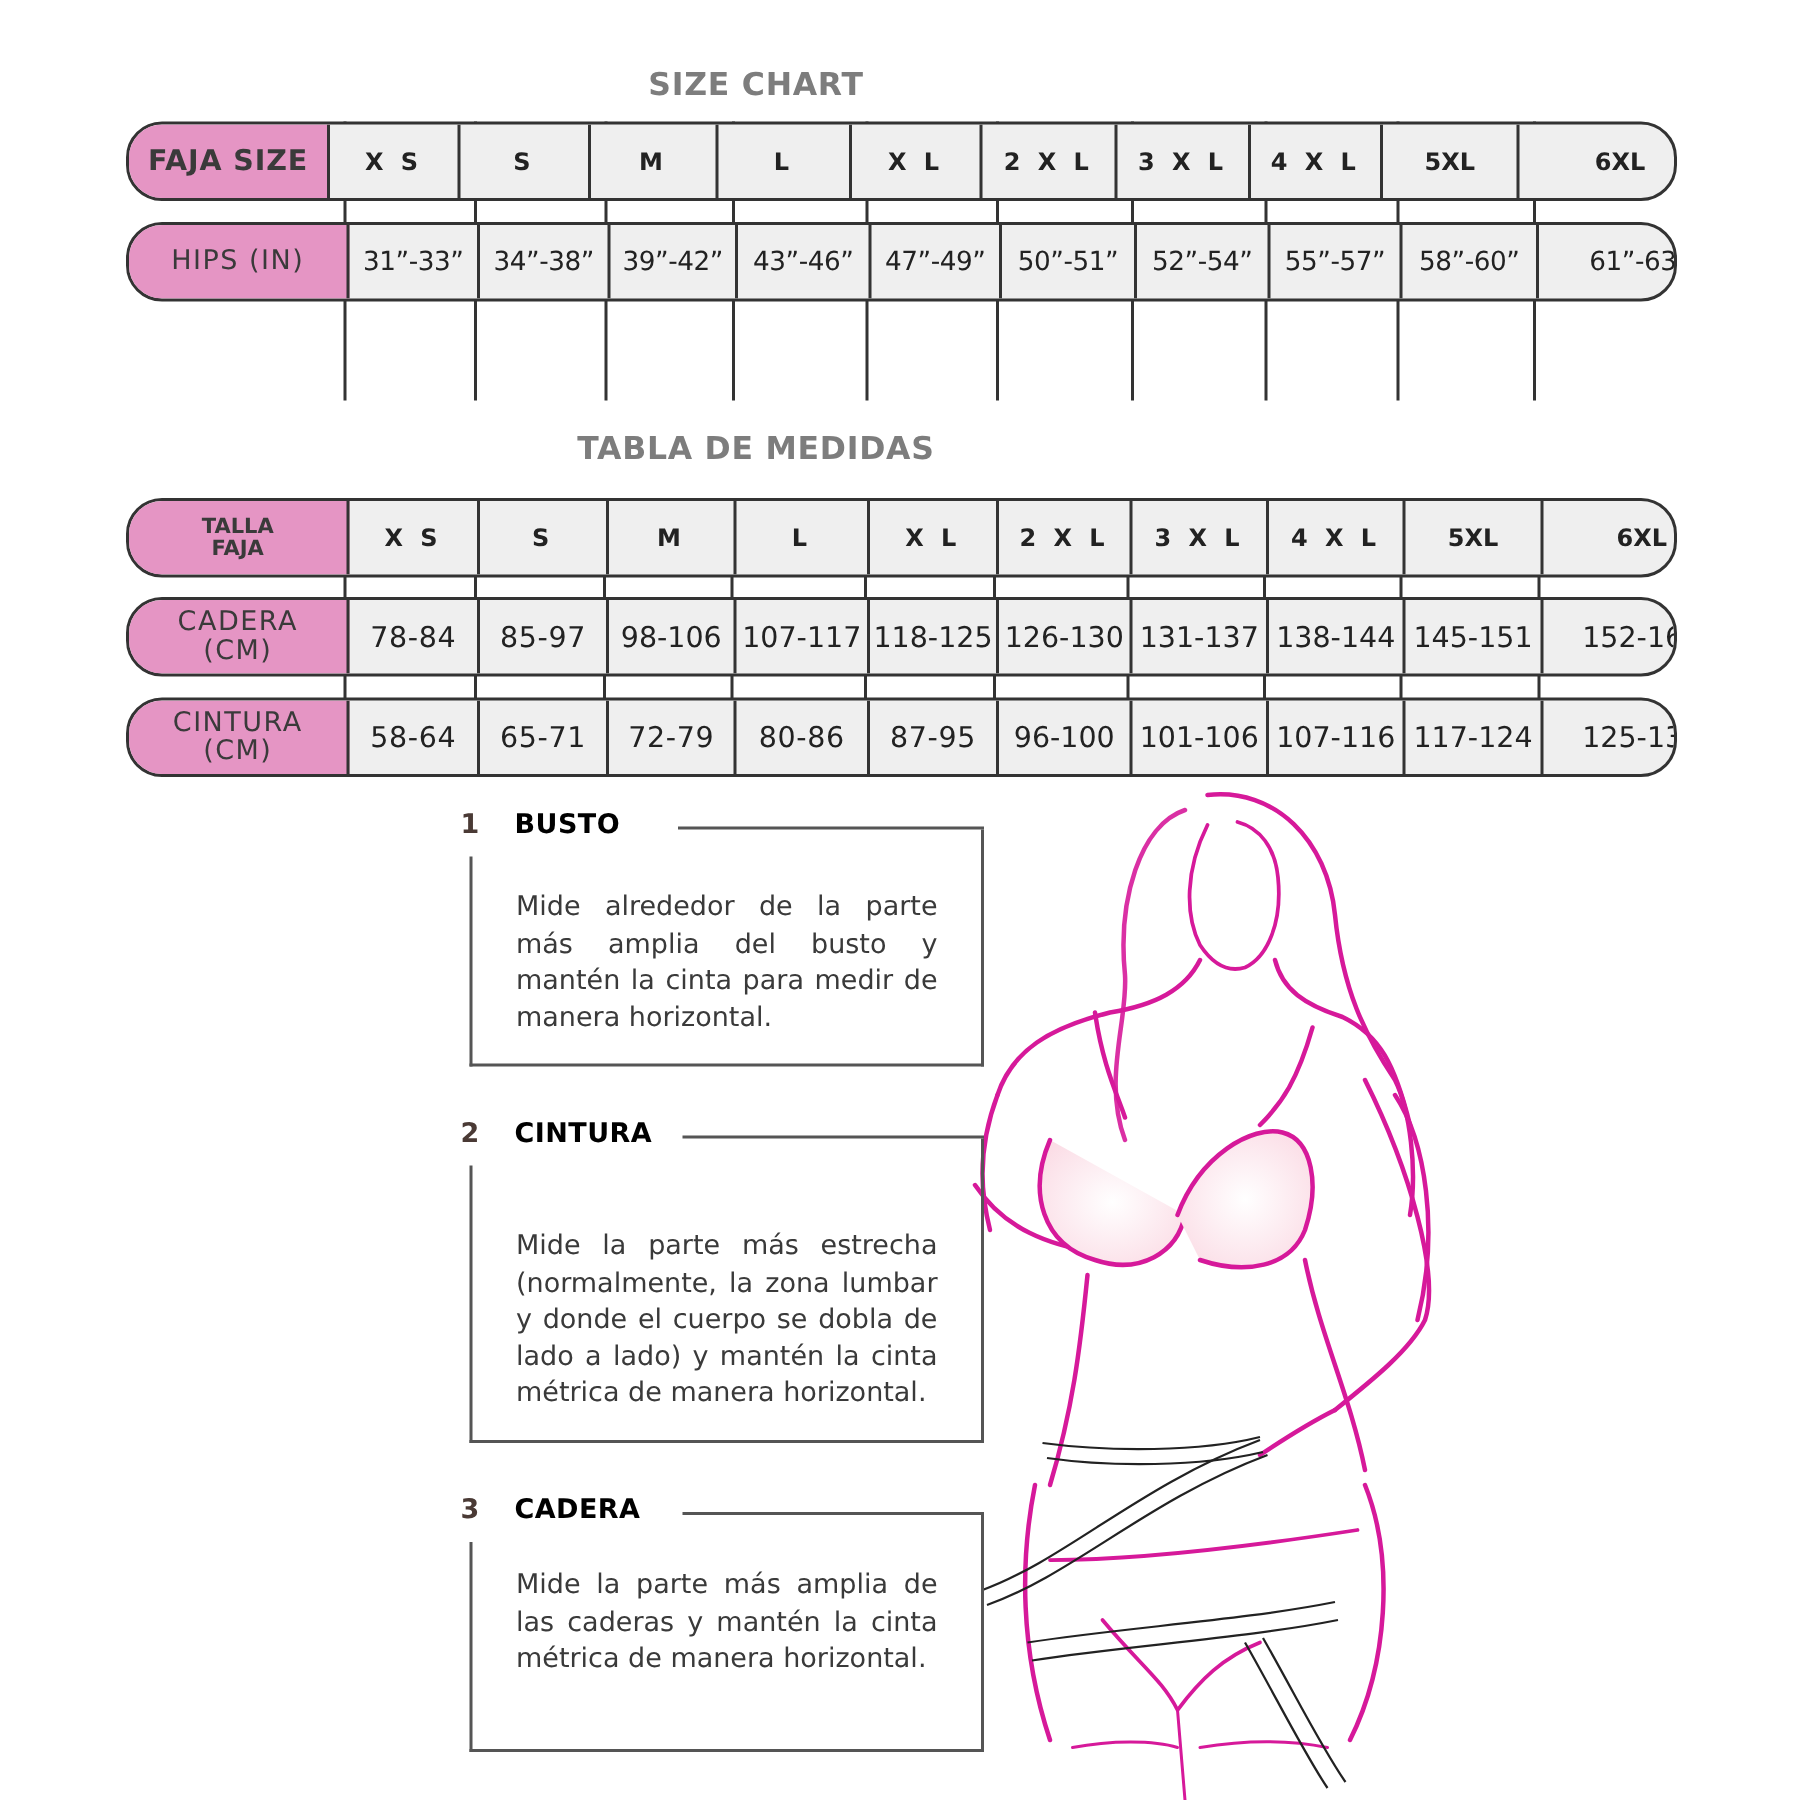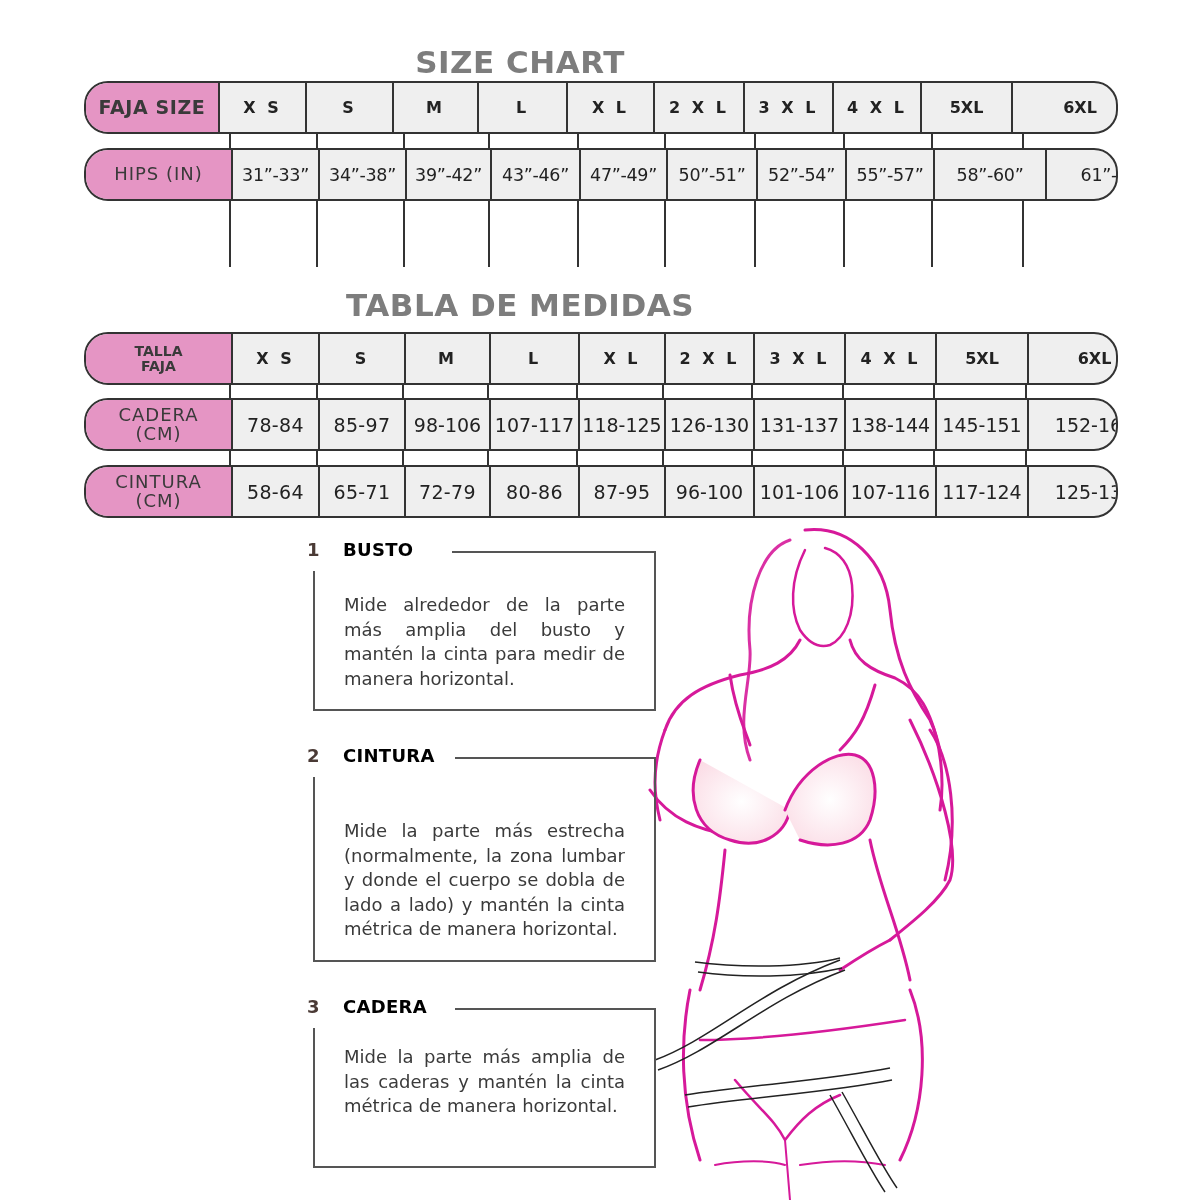--- a/index.html
+++ b/index.html
@@ -1,22 +1,22 @@
 <!DOCTYPE html>
 <html><head>
 <meta charset="utf-8">
 <style>
   * { box-sizing: border-box; margin: 0; padding: 0; }
   html, body { width: 1200px; height: 1200px; background: #ffffff; overflow: hidden; }
   body { position: relative; font-family: "DejaVu Sans", "Liberation Sans", sans-serif; color: #222; }
 
   .title {
-    position: absolute; left: 16px; width: 1008px; text-align: center;
+    position: absolute; left: 0; width: 1008px; text-align: center;
     font-family: "DejaVu Sans", sans-serif; font-weight: bold;
-    color: #7d7d7d; font-size: 31px; letter-spacing: 0.5px;
+    color: #7d7d7d; font-size: 21px; letter-spacing: 0.5px;
   }
 
   
   .table { position: absolute; left: 84px; width: 1034px; }
   .vlines { position: absolute; top: 0; bottom: 0; left: 0; right: 0; pointer-events: none; }
   .vline { position: absolute; top: 0; bottom: 0; width: 2px; background: #333; }
 
   .row {
     position: absolute; left: 0; width: 1034px; height: 53px;
     border: 2px solid #333; border-radius: 24px;
@@ -100,21 +100,21 @@
   <div class="row" style="top:67px;">
     <div class="head head-norm" style="width:147px">HIPS (IN)</div>
     <div class="cell val-cell" style="width:87px">31”-33”</div>
     <div class="cell val-cell" style="width:87px">34”-38”</div>
     <div class="cell val-cell" style="width:85px">39”-42”</div>
     <div class="cell val-cell" style="width:89px">43”-46”</div>
     <div class="cell val-cell" style="width:87px">47”-49”</div>
     <div class="cell val-cell" style="width:90px">50”-51”</div>
     <div class="cell val-cell" style="width:89px">52”-54”</div>
     <div class="cell val-cell" style="width:88px">55”-57”</div>
-    <div class="cell val-cell" style="width:112px">58”-60”</div>
+    <div class="cell val-cell" style="width:91px">58”-60”</div>
     <div class="cell val-cell" style="width:92px">61”-63”</div>
   </div>
 
 </div>
 
 <div class="title" style="top:287px;">TABLA DE MEDIDAS</div>
 
 <div class="table" style="top:332px; height:186px;">
   <div class="vlines">
     <div class="vline" style="left:145px"></div>

